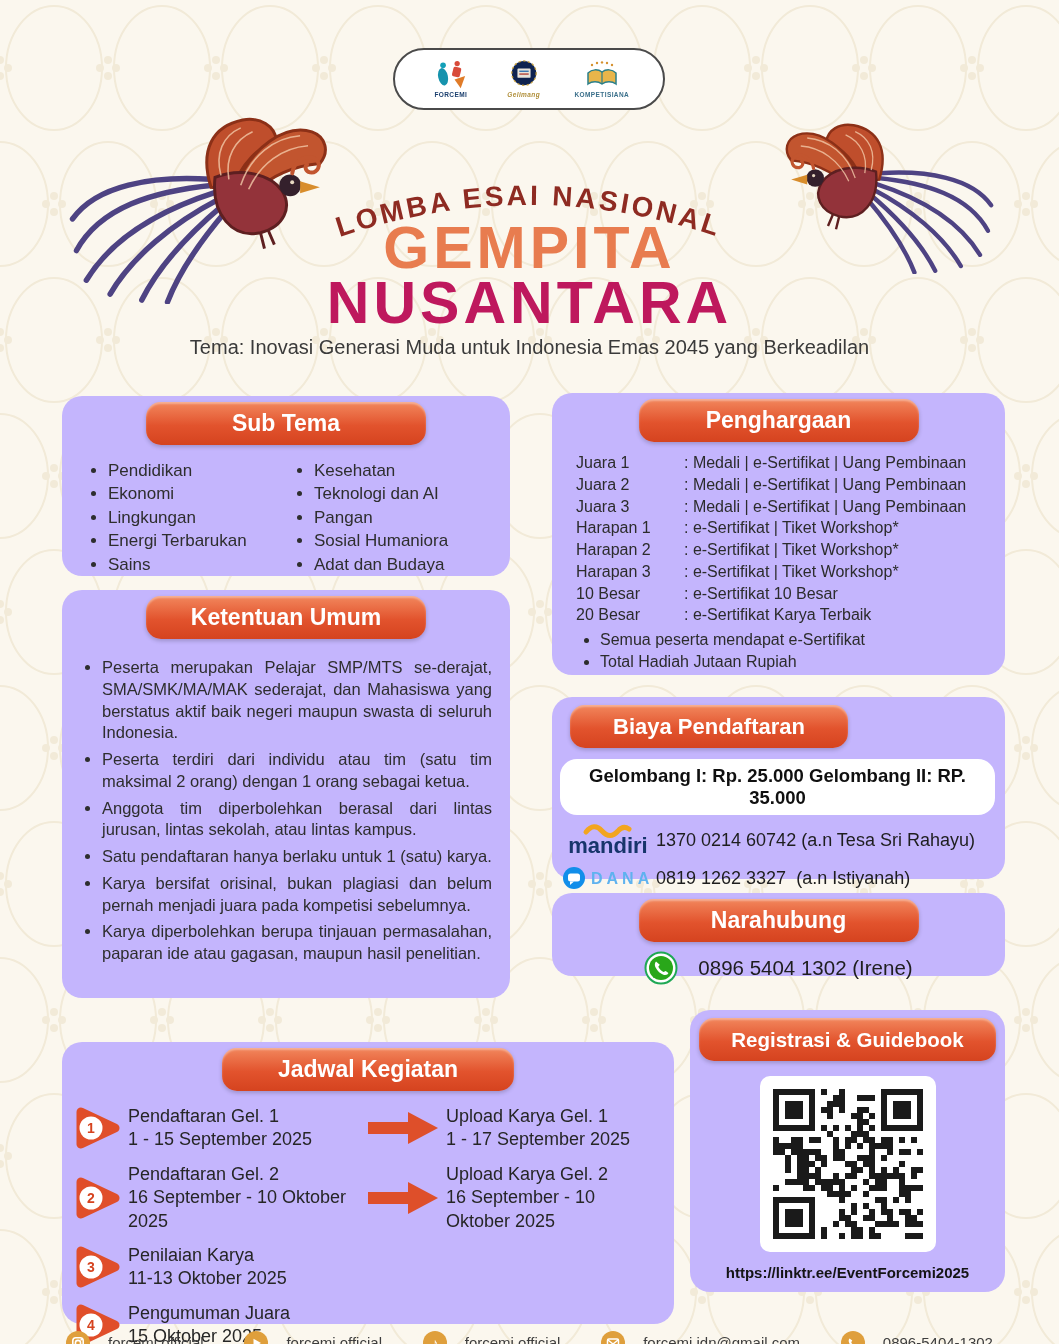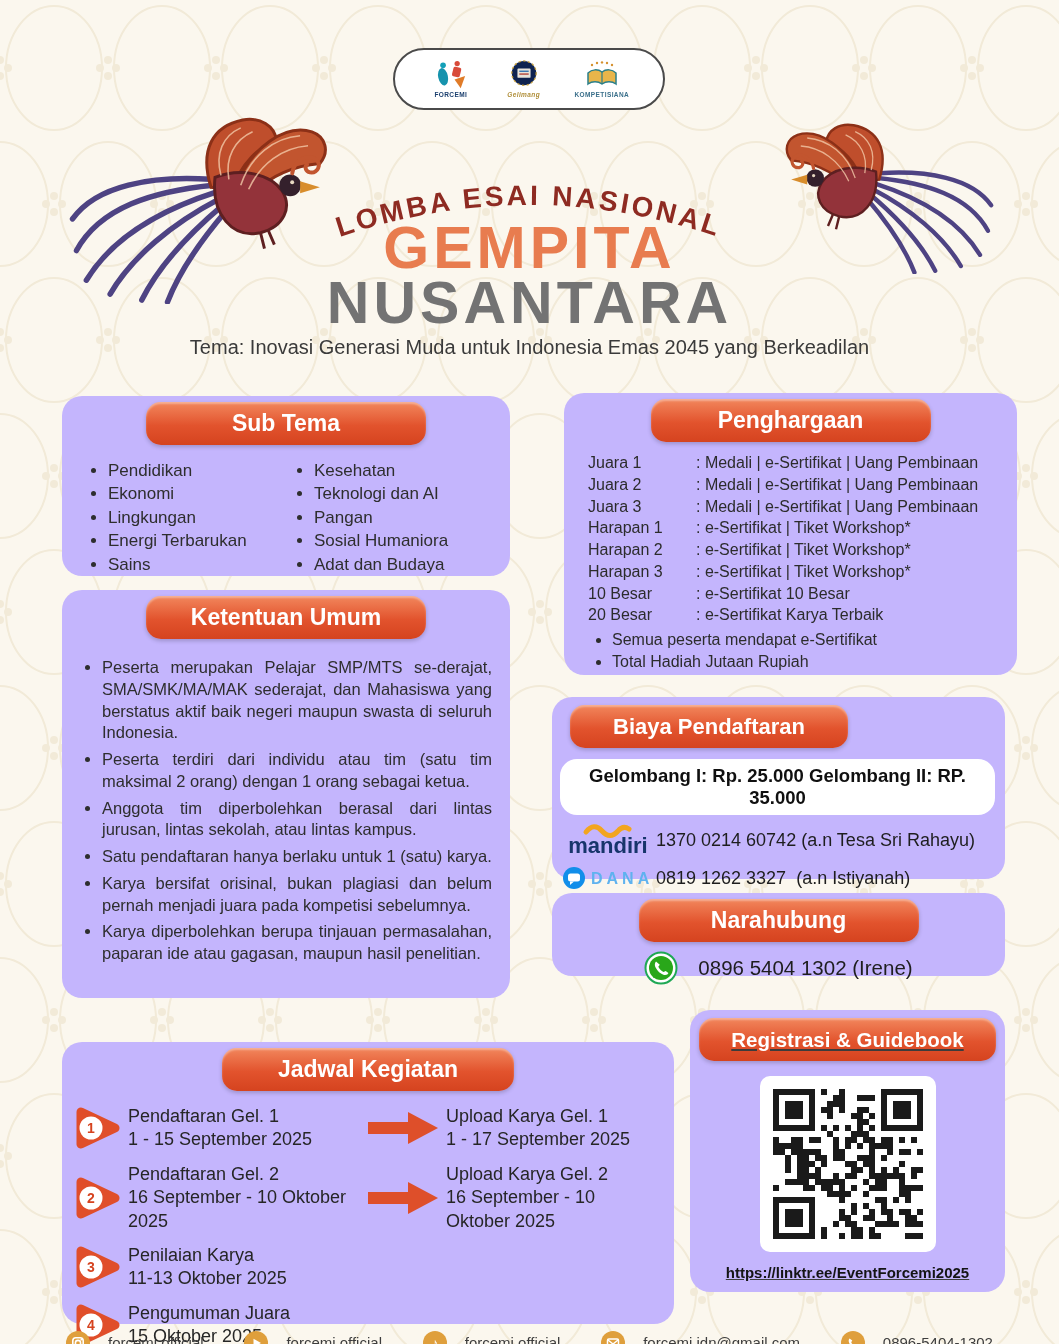--- a/index.html
+++ b/index.html
@@ -25,32 +25,32 @@
   .cap-kompetisiana{ color:#3a6f8a; }
 
   
   .bird-left{ left:66px; top:116px; width:298px; height:188px; }
   .bird-right{ left:750px; top:122px; width:252px; height:152px; transform:scaleX(-1); }
 
   
   .arc-title{ left:289px; top:160px; width:480px; height:96px; }
   .title-line{ left:0; width:1059px; text-align:center; font-weight:bold; letter-spacing:4px; }
   .title-gempita{ top:214px; font-size:59px; color:#e87c4f; }
-  .title-nusantara{ top:269px; font-size:59px; color:#737373; }
+  .title-nusantara{ top:269px; font-size:59px; color:#be185d; }
   .theme-line{ left:0; top:336px; width:1059px; text-align:center; font-size:20px; color:#3a3a3a; }
 
   
   .card{ position:absolute; z-index:2; background:#c4b5fd; border-radius:20px; }
   .card-subtema{ left:62px; top:396px; width:448px; height:180px; }
   .card-ketentuan{ left:62px; top:590px; width:448px; height:408px; }
-  .card-penghargaan{ left:564px; top:393px; width:453px; height:282px; }
+  .card-penghargaan{ left:552px; top:393px; width:453px; height:282px; }
   .card-biaya{ left:552px; top:697px; width:453px; height:182px; }
   .card-narahubung{ left:552px; top:893px; width:453px; height:83px; }
   .card-jadwal{ left:62px; top:1042px; width:612px; height:282px; }
-  .card-registrasi{ left:690px; top:1010px; width:315px; height:282px;text-decoration:underline; }
+  .card-registrasi{ left:690px; top:1010px; width:315px; height:282px; }
 
   .pill{
     margin:6px auto 0; width:280px; height:43px; line-height:43px;
     background:linear-gradient(180deg,#f2875d 0%,#e2532d 55%,#d5431f 100%);
     border-radius:15px; color:#fff; text-align:center;
     font-size:23px; font-weight:bold;
     box-shadow:inset 0 2px 2px rgba(255,255,255,.35), 0 2px 4px rgba(0,0,0,.2);
   }
   .pill-biaya{ margin:8px 0 0 18px; width:278px; font-size:22px; }
   .pill-registrasi{ width:297px; font-size:20.5px; margin-top:8px; }

